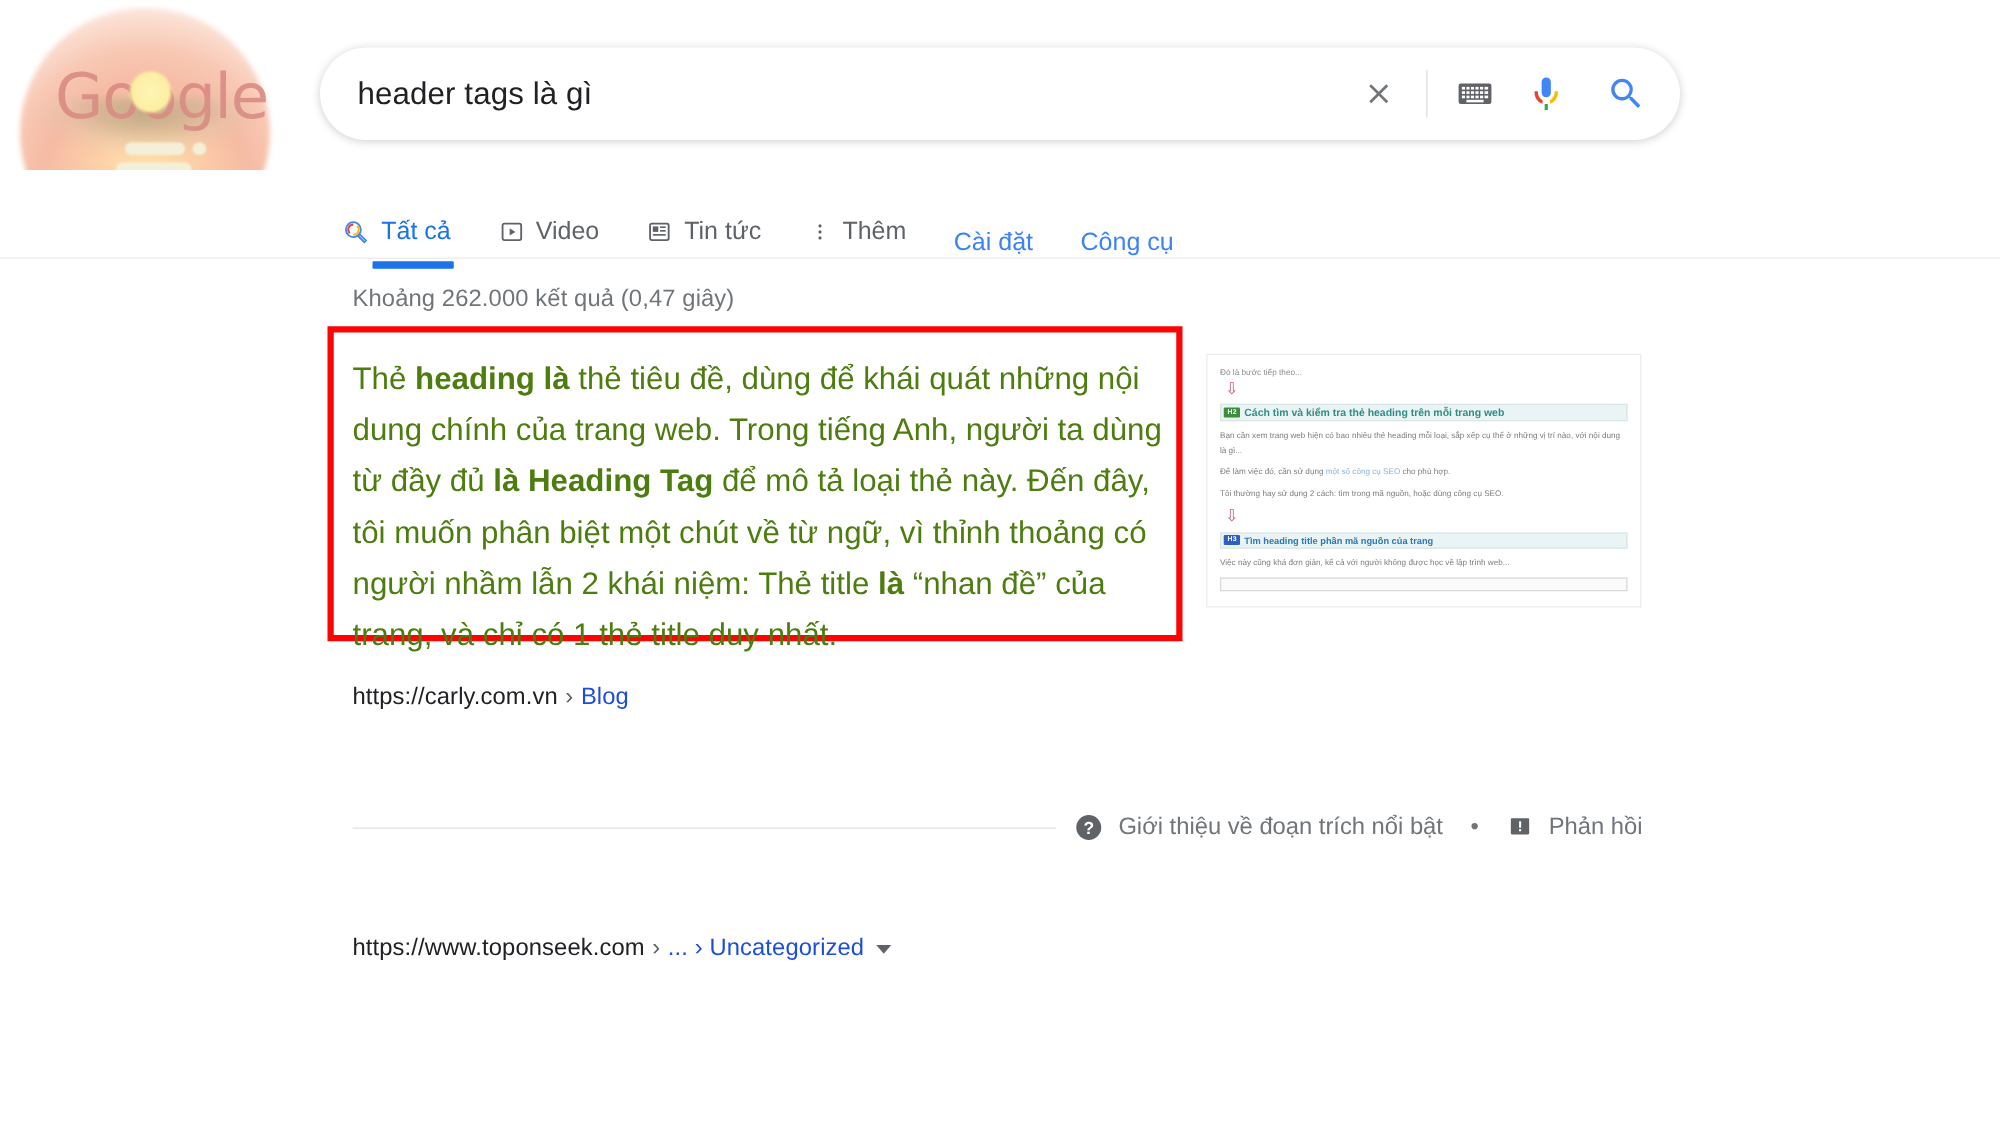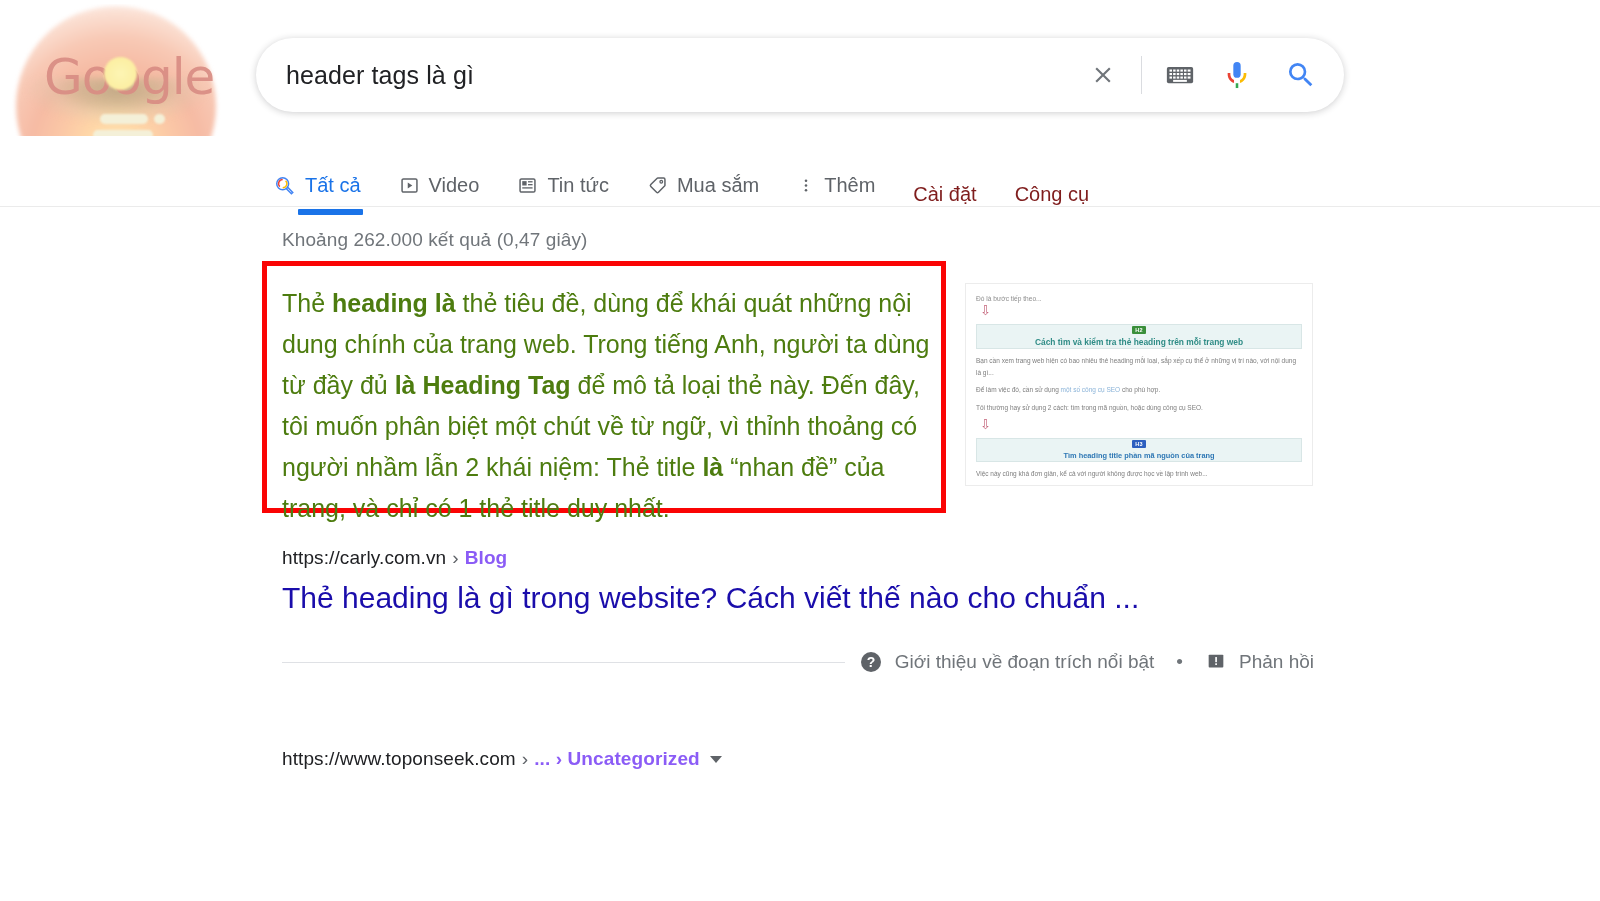--- a/index.html
+++ b/index.html
@@ -138,21 +138,21 @@
     content: "";
     position: absolute;
     left: 24px; right: -2px;
     bottom: -9px;
     height: 6px;
     background: #1a73e8;
     border-radius: 1px;
   }
   .tab-plain {
     font-size: 20px;
-    color: #7f1d1d;
+    color: #3b82f6;
     margin-right: 38px;
     padding-top: 11px;
     cursor: pointer;
   }
   .tab-plain:last-child { margin-right: 0; }
   .tabs-rule {
     position: absolute;
     left: 0; top: 206px;
     width: 1600px; height: 1px;
     background: #ebebeb;
@@ -202,21 +202,20 @@
     overflow: hidden;
     padding: 9px 10px;
   }
   .th-line { font-size: 6.6px; color: #8d8d8d; line-height: 11px; }
   .th-arrow { color: #c4637a; font-size: 13px; line-height: 12px; margin: 1px 0 1px 4px; }
   .th-head {
     display: inline-flex; align-items: center; gap: 3px;
     background: #eaf4f4; width: 100%;
     border: 1px solid #d8e6e6;
     padding: 1px 2px;
-    flex-direction: column;
   }
   .th-badge {
     font-size: 5.5px; color: #fff; padding: 1px 3px;
     border-radius: 1px; font-weight: 700; letter-spacing: .2px;
   }
   .th-badge.g { background: #3a8f3a; }
   .th-badge.b { background: #2d5fbf; }
   .th-headtext { font-size: 8.4px; font-weight: 700; color: #2f8c86; }
   .th-headtext.blue { color: #2f78b5; font-size: 7.4px; }
   .th-body { font-size: 6.5px; color: #7d7d7d; line-height: 11.5px; margin: 6px 0; }
@@ -244,21 +243,21 @@
   
   .result { position: absolute; left: 282px; width: 1040px; }
   .r-url {
     font-size: 19px;
     color: #202124;
     line-height: 26px;
     display: flex; align-items: center; gap: 0;
     letter-spacing: .1px;
   }
   .r-url .sep { color: #5f6368; margin: 0 6px; }
-  .r-url .crumb { color: #8b5cf6; font-weight: bold; }
+  .r-url .crumb { color: #1d4ed8; }
   .r-caret {
     display: inline-block; margin-left: 10px;
     width: 0; height: 0;
     border-left: 6px solid transparent;
     border-right: 6px solid transparent;
     border-top: 7px solid #5f6368;
   }
   .r-title {
     font-size: 30px;
     line-height: 42px;
@@ -377,29 +376,20 @@
         <rect x="3.5" y="4.5" width="17" height="15" rx="1.6" fill="none" stroke="#5f6368" stroke-width="1.7"></rect>
         <rect x="6" y="7" width="5" height="5" fill="#5f6368"></rect>
         <rect x="12.6" y="7" width="5.2" height="1.5" fill="#5f6368"></rect>
         <rect x="12.6" y="10.3" width="5.2" height="1.5" fill="#5f6368"></rect>
         <rect x="6" y="14" width="11.8" height="1.5" fill="#5f6368"></rect>
       </svg>
     </span>
     <span>Tin tức</span>
   </div>
 
-  <div class="tab">
-    <span>
-      <svg class="icon-svg" width="21" height="21" viewBox="0 0 24 24">
-        <path d="M12.4 3.5H19a1.5 1.5 0 0 1 1.5 1.5v6.6a1.5 1.5 0 0 1-.44 1.06l-7 7a1.5 1.5 0 0 1-2.12 0l-6.6-6.6a1.5 1.5 0 0 1 0-2.12l7-7a1.5 1.5 0 0 1 1.06-.44z" fill="none" stroke="#5f6368" stroke-width="1.7"></path>
-        <circle cx="16.3" cy="7.7" r="1.5" fill="none" stroke="#5f6368" stroke-width="1.5"></circle>
-      </svg>
-    </span>
-    <span>Mua sắm</span>
-  </div>
 
   <div class="tab">
     <span>
       <svg class="icon-svg" width="18" height="21" viewBox="0 0 24 24">
         <circle cx="12" cy="5.6" r="1.7" fill="#5f6368"></circle>
         <circle cx="12" cy="12" r="1.7" fill="#5f6368"></circle>
         <circle cx="12" cy="18.4" r="1.7" fill="#5f6368"></circle>
       </svg>
     </span>
     <span>Thêm</span>
@@ -438,21 +428,20 @@
   <div class="th-body">Việc này cũng khá đơn giản, kể cả với người không được học về lập trình web...</div>
   <div class="th-box"></div>
 </div>
 
 <div class="result" style="top:545px;">
   <div class="r-url">
     <span>https://carly.com.vn</span>
     <span class="sep">›</span>
     <span class="crumb">Blog</span>
   </div>
-  <div class="r-title">Thẻ heading là gì trong website? Cách viết thế nào cho chuẩn ...</div>
 </div>
 
 <div class="snip-foot">
   <span class="sf-rule"></span>
   <span class="sf-item">
     <span>
       <svg class="icon-svg" width="24" height="24" viewBox="0 0 24 24">
         <circle cx="12" cy="12" r="10" fill="#5f6368"></circle>
         <text x="12" y="17" text-anchor="middle" font-size="14" font-family="Liberation Sans, sans-serif" font-weight="700" fill="#ffffff">?</text>
       </svg>

